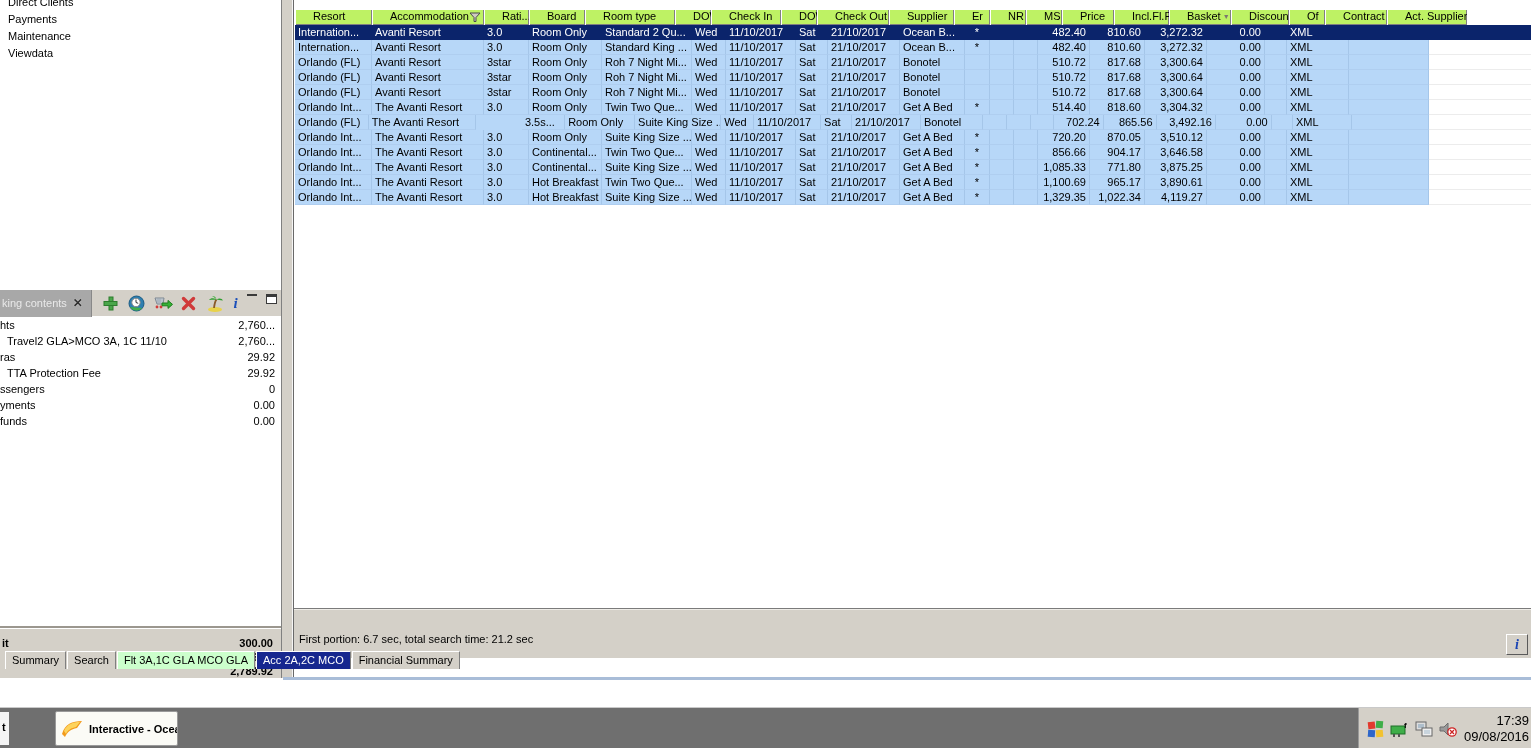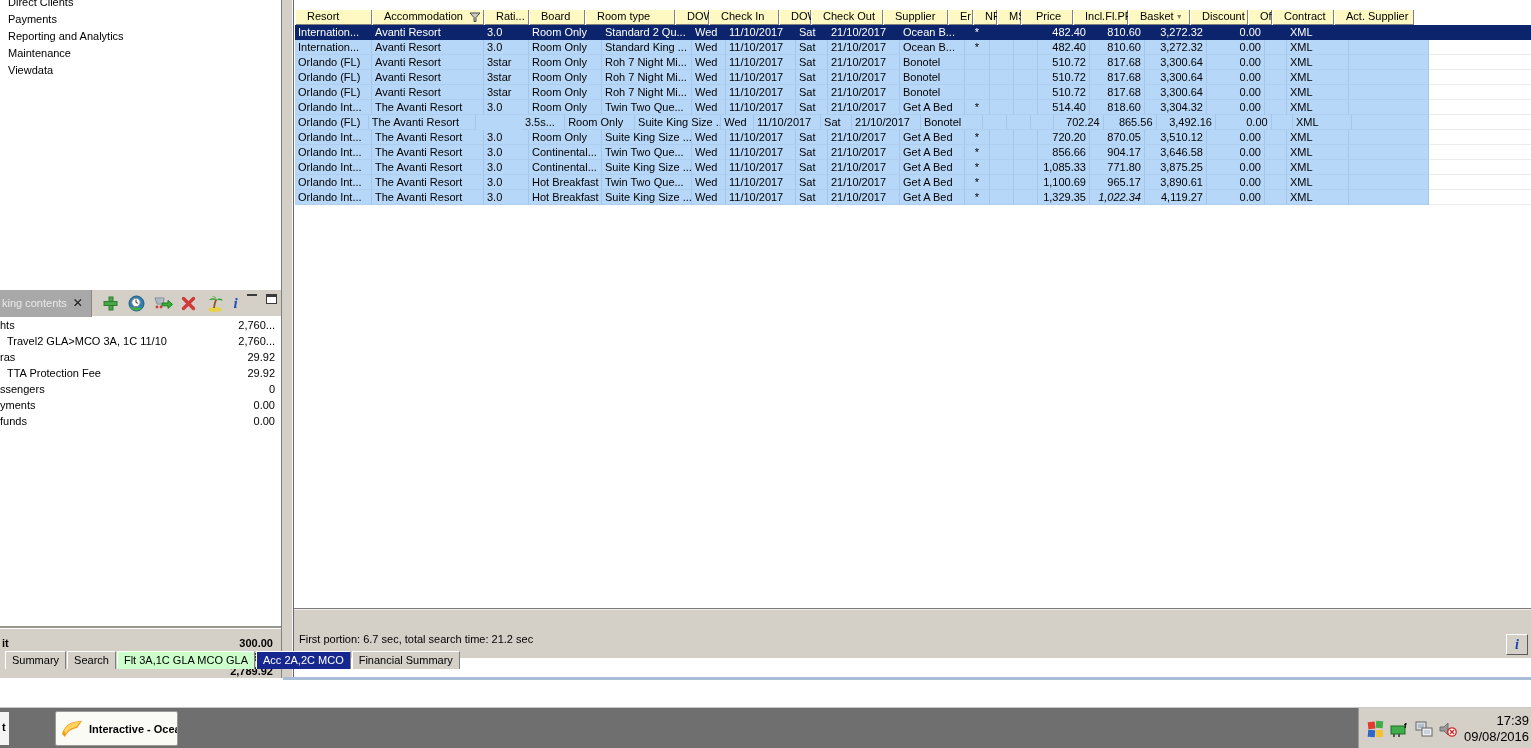--- a/index.html
+++ b/index.html
@@ -31,21 +31,21 @@
   .t-row{height:14px;line-height:14px;font-weight:bold;display:flex;justify-content:space-between;}
   .t-row .tv{padding-right:8px;}
   .t-row .tl{padding-left:2px;}
 
   .splitter{position:absolute;left:281px;top:0;width:12px;height:678px;background:#d4d0c8;border-left:1px solid #808080;border-right:1px solid #f5f5f5;}
 
   
   .main-area{position:absolute;left:293px;top:0;right:0;height:678px;background:#fff;border-left:1px solid #696969;}
   .grid{position:absolute;left:1px;top:9px;right:0;}
   .grid-header{display:flex;height:16px;}
-  .h-cell{position:relative;background:#fef9c3;box-shadow:inset 1px 1px 0 #ffffff,inset -1px -1px 0 #808080;padding:0 12px;line-height:15px;white-space:nowrap;overflow:hidden;cursor:pointer;}
+  .h-cell{position:relative;background:#bef264;box-shadow:inset 1px 1px 0 #ffffff,inset -1px -1px 0 #808080;padding:0 18px;line-height:15px;white-space:nowrap;overflow:hidden;cursor:pointer;}
   .h-cell.right{text-align:right;}
   .h-cell .funnel{position:absolute;right:3px;top:3px;}
   .h-cell .sort{font-size:7px;color:#7c7870;margin-left:2px;vertical-align:1px;}
   .grid-rows{width:100%;}
   .grow{position:relative;height:15px;border-bottom:1px solid #ececec;}
   .row-fill{position:absolute;left:0;top:0;height:15px;background:#b7d7f8;display:flex;}
   .grow.selected{background:#0b246b;}
   .grow.selected .row-fill{background:#0b246b;color:#fff;width:100%;}
   .g-cell{height:15px;line-height:15px;padding:0 3px;white-space:nowrap;overflow:hidden;border-right:1px solid rgba(125,158,200,.30);border-bottom:1px solid rgba(170,200,235,.55);}
   .grow.selected .g-cell{border-color:transparent;}
@@ -77,21 +77,20 @@
 </style>
 </head>
 <body>
 
 <div class="app">
 
   <div class="left-panel">
     <ul class="nav-menu" id="nav-menu">
         <li>Direct Clients</li>
         <li>Payments</li>
-        <li>Reporting and Analytics</li>
         <li>Maintenance</li>
         <li>Viewdata</li>
       </ul>
 
     <div class="dock-header">
       <div class="dock-tab">
         <span>king contents</span><span class="x">✕</span>
       </div>
       <div class="dock-toolbar">
         <span class="tool-icon">
@@ -488,21 +487,21 @@
               <div class="g-cell" style="width: 90px;">Suite King Size ...</div>
               <div class="g-cell" style="width: 34px;">Wed</div>
               <div class="g-cell" style="width: 70px;">11/10/2017</div>
               <div class="g-cell" style="width: 32px;">Sat</div>
               <div class="g-cell" style="width: 72px;">21/10/2017</div>
               <div class="g-cell" style="width: 65px;">Get A Bed</div>
               <div class="g-cell center" style="width: 25px;">*</div>
               <div class="g-cell" style="width: 24px;"></div>
               <div class="g-cell" style="width: 24px;"></div>
               <div class="g-cell right" style="width: 52px;">1,329.35</div>
-              <div class="g-cell right" style="width: 55px; font-style: italic;">1,022.34</div>
+              <div class="g-cell right" style="width: 55px;">1,022.34</div>
               <div class="g-cell right" style="width: 62px;">4,119.27</div>
               <div class="g-cell right" style="width: 58px;">0.00</div>
               <div class="g-cell" style="width: 22px;"></div>
               <div class="g-cell" style="width: 62px;">XML</div>
               <div class="g-cell" style="width: 80px;"></div>
             </div>
           </div>
         </div>
     </div>
     <div class="status-strip">

